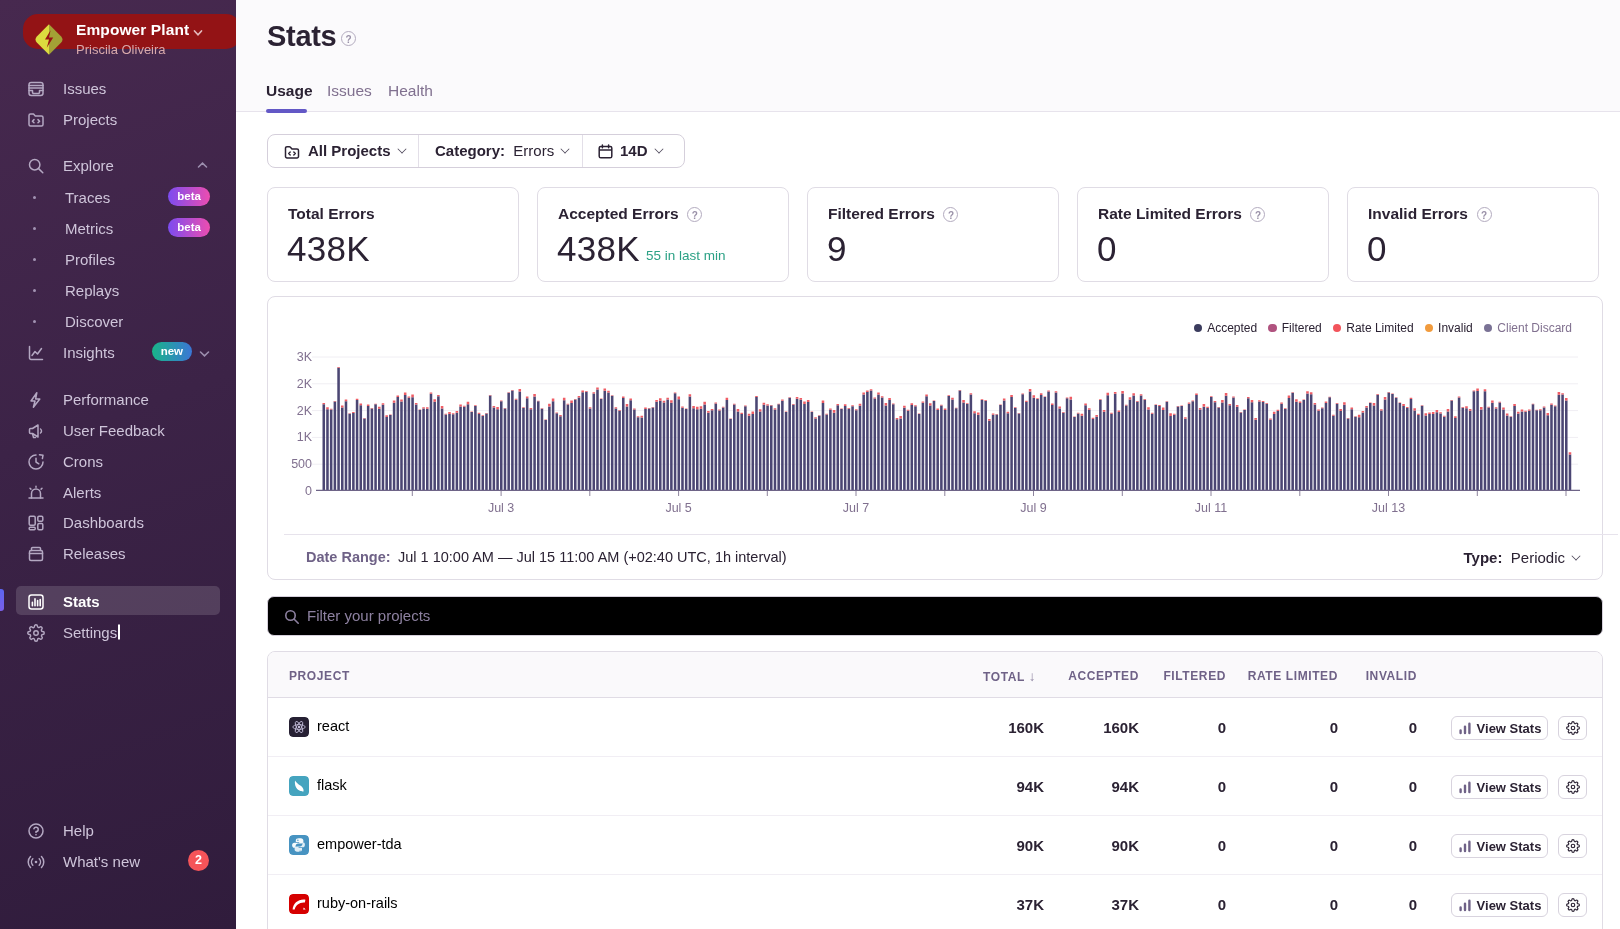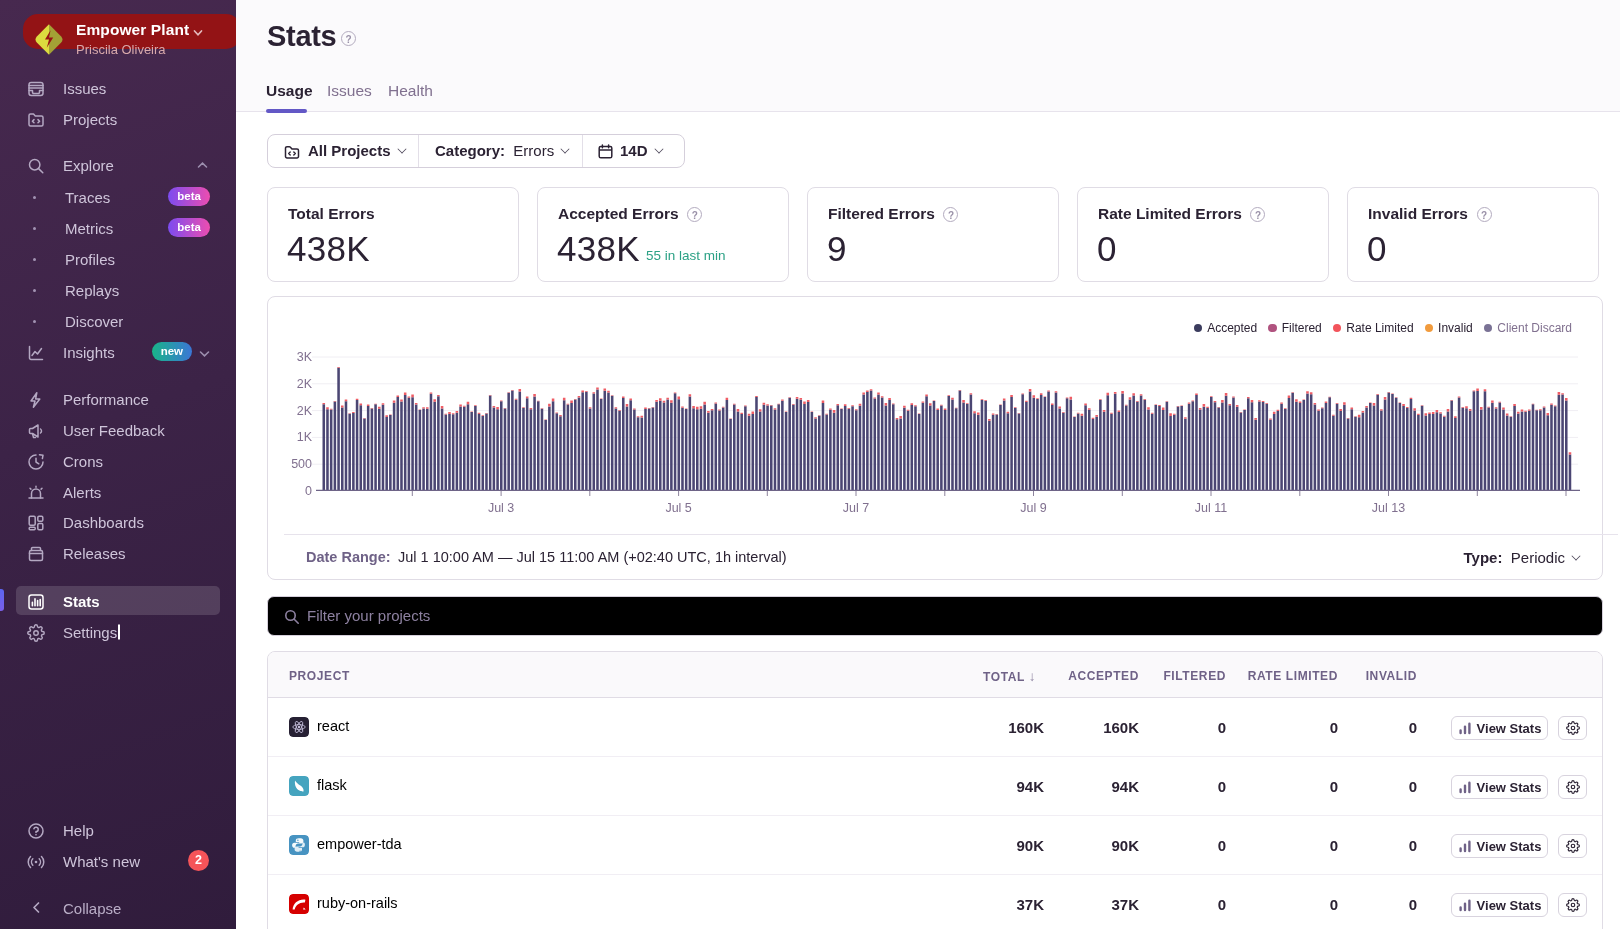--- a/index.html
+++ b/index.html
@@ -216,26 +216,20 @@
       <div class="tx" style="">Help</div>
     </div>
   <div class="nav" style="top:846px">
       <svg class="ic" viewBox="0 0 18 18">
         <circle cx="9" cy="9" r="1.3" fill="#b4a8c2"></circle>
         <path d="M5.8 12.2a4.6 4.6 0 0 1 0-6.4M12.2 5.8a4.6 4.6 0 0 1 0 6.4" stroke="#b4a8c2" stroke-width="1.5" fill="none" stroke-linecap="round" stroke-linejoin="round"></path>
         <path d="M3.5 14.5a7.8 7.8 0 0 1 0-11M14.5 3.5a7.8 7.8 0 0 1 0 11" stroke="#b4a8c2" stroke-width="1.5" fill="none" stroke-linecap="round" stroke-linejoin="round"></path>
       </svg>
       <div class="tx" style="">What's new</div>
       <span id="redbadge">2</span>
-    </div>
-  <div class="nav" style="top:893px">
-      <svg class="ic" style="width:13px;height:13px;left:30px;top:8px" viewBox="0 0 13 13">
-        <path d="M8.5 2 4 6.5 8.5 11" stroke="#b4a8c2" stroke-width="1.7" fill="none" stroke-linecap="round" stroke-linejoin="round"></path>
-      </svg>
-      <div class="tx" style="color:#baaec7">Collapse</div>
     </div>
   <div id="statsbar"></div>
   <div id="statspill"></div>
 </div>
 <div id="main">
   <div id="topband"></div>
   <div id="htitle">Stats</div>
   <span class="qc" id="hq">?</span>
   <div class="tab" id="tab1">Usage</div>
   <div class="tab" id="tab2">Issues</div>

